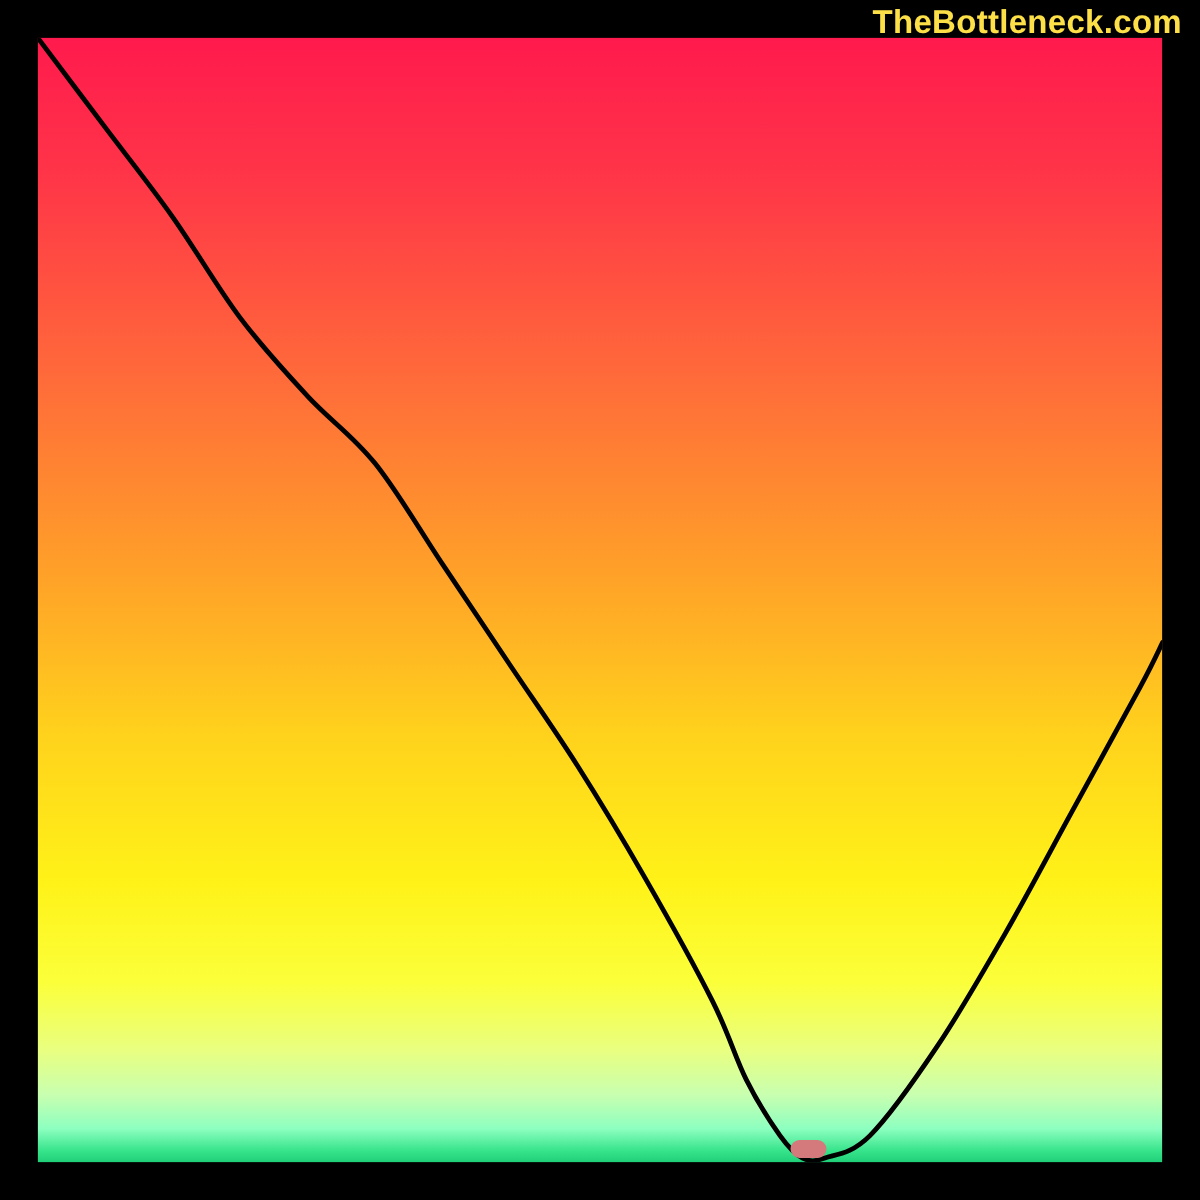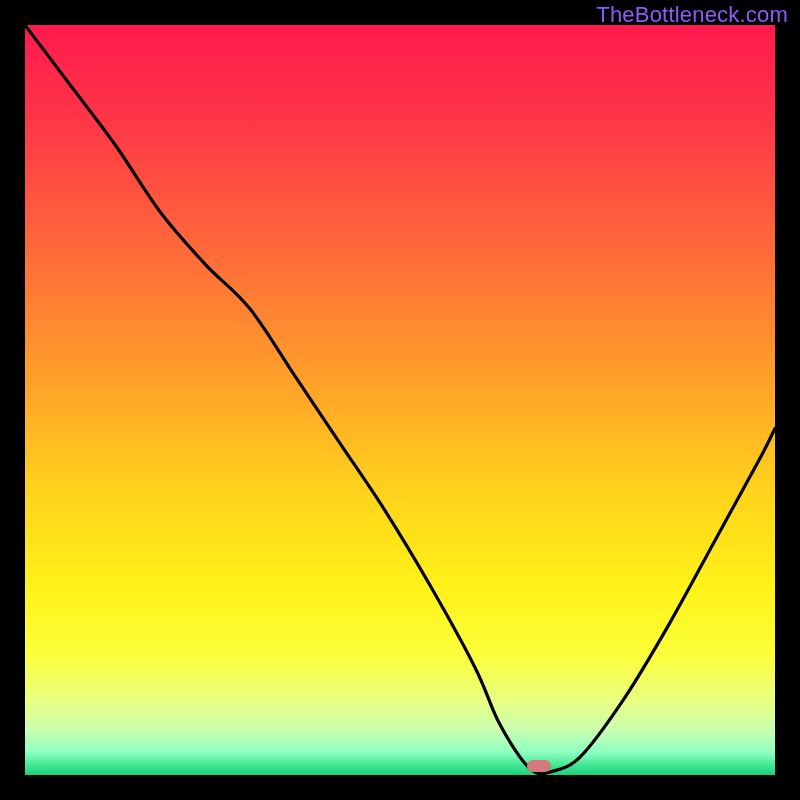--- a/index.html
+++ b/index.html
@@ -38,23 +38,23 @@
     position: absolute;
     left: 0;
     top: 0;
     width: 100%;
     height: 100%;
   }
   .watermark {
     position: absolute;
     top: 2px;
     right: 12px;
-    color: #8b5cf6;
+    color: #fde047;
     font-size: 22px;
-    font-weight: 400;
+    font-weight: 700;
     letter-spacing: 0.2px;
     user-select: none;
   }
   .marker {
     position: absolute;
     width: 24px;
     height: 12px;
     border-radius: 6px;
   }
 </style>

